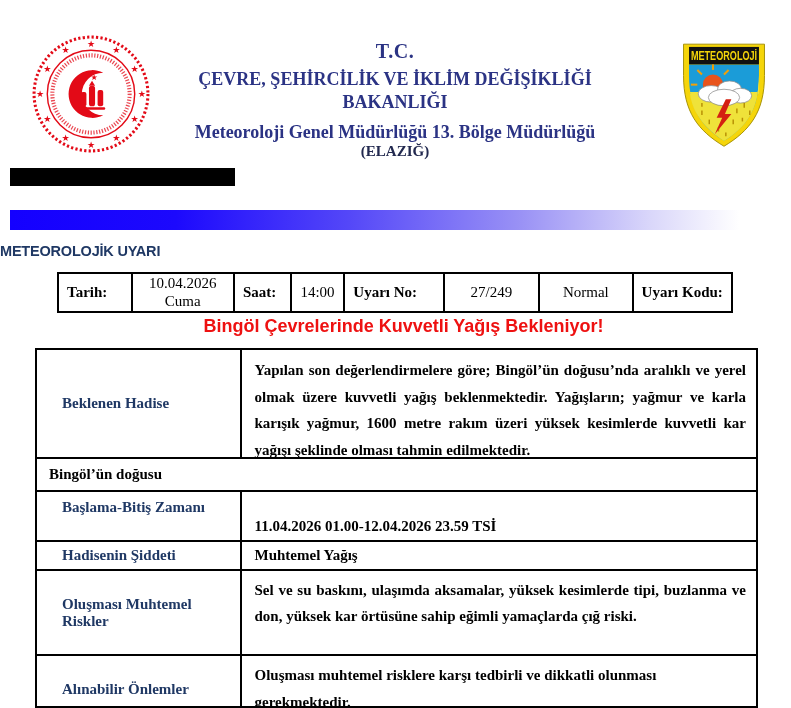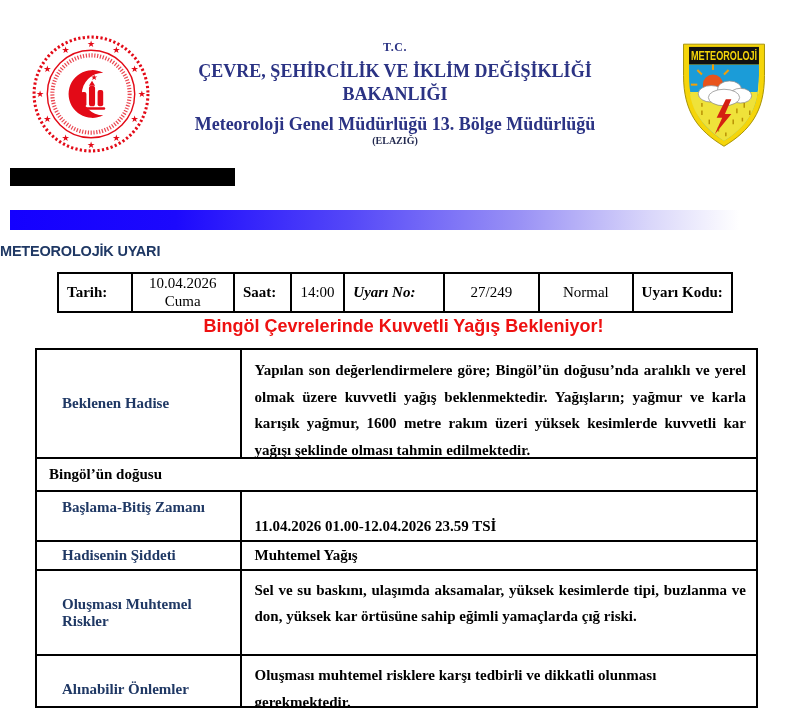--- a/index.html
+++ b/index.html
@@ -7,45 +7,45 @@
   body { font-family:"Liberation Serif", serif; }
   .page {
     position:relative; width:791px; height:708px; background:#fff; overflow:hidden;
   }
 
   
   .hdr { position:absolute; left:0; top:0; width:791px; height:165px; }
   .seal { position:absolute; left:30px; top:33px; width:122px; height:122px; }
   .shield { position:absolute; left:678px; top:36px; width:92px; height:112px; }
   .hdr-text { position:absolute; left:160px; top:40px; width:470px; text-align:center; color:#2b3384; }
-  .tc { font-size:12px; font-weight:bold; letter-spacing:.5px; }
+  .tc { font-size:20px; font-weight:bold; letter-spacing:.5px; }
   .ministry1 { font-size:18px; font-weight:bold; margin-top:6px; }
   .ministry2 { font-size:18px; font-weight:bold; margin-top:2px; }
   .directorate { font-size:18px; font-weight:bold; margin-top:9px; color:#2b3384; }
-  .city { font-size:10px; font-weight:bold; margin-top:0px; color:#22294f; }
+  .city { font-size:15px; font-weight:bold; margin-top:0px; color:#22294f; }
 
   
   .black-bar { position:absolute; left:10px; top:168px; width:225px; height:18px; background:#000; }
   .grad-bar { position:absolute; left:10px; top:210px; width:752px; height:20px;
     background:linear-gradient(to right,#1400ff 0%,#1c09fd 22%,#5447f8 45%,#9a92f5 68%,#d9d6fa 85%,#ffffff 97%); }
 
   
   .met-uyari { position:absolute; left:0; top:243px; width:791px; text-align:left;
     font-family:"Liberation Sans", sans-serif; font-weight:bold; font-size:14.5px;
     color:#1f3864; letter-spacing:-0.2px; }
 
   
   .info-table { position:absolute; left:57px; top:272px; width:676px; height:41px;
     display:flex; border:2px solid #000; background:#fff; }
   .info-cell { border-left:2px solid #000; display:flex; align-items:center; font-size:15px; }
   .info-cell:first-child { border-left:none; }
   .info-label { font-weight:bold; padding-left:8px; color:#000; }
   .info-value { justify-content:center; text-align:center; line-height:1.15; color:#000; }
   .w-tarih { width:72px; } .w-date { width:103px; } .w-saat { width:57px; } .w-time { width:54px; }
-  .w-uyno { width:100px;font-style:italic; } .w-unoval { width:96px; } .w-ukodu { width:100px; } .w-ukval { width:94px; }
+  .w-uyno { width:100px; } .w-unoval { width:96px; } .w-ukodu { width:100px; } .w-ukval { width:94px; }
 
   
   .headline { position:absolute; left:8px; top:316px; width:791px; text-align:center;
     font-family:"Liberation Sans", sans-serif; font-weight:bold; font-size:18px; color:#ee1111; }
 
   
   .warn-table { position:absolute; left:35px; top:348px; width:723px;
     border:2px solid #000; background:#fff; }
   .wrow { display:flex; border-top:2px solid #000; }
   .wrow:first-child { border-top:none; }

